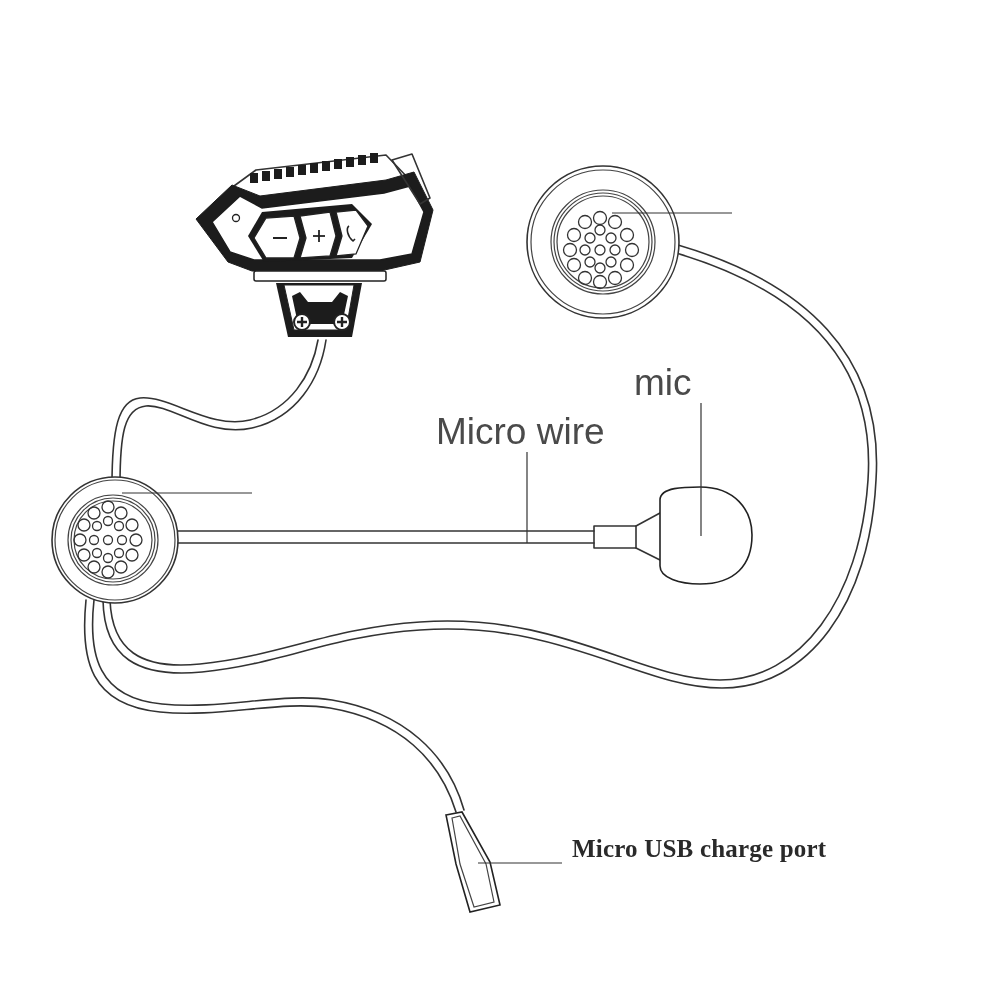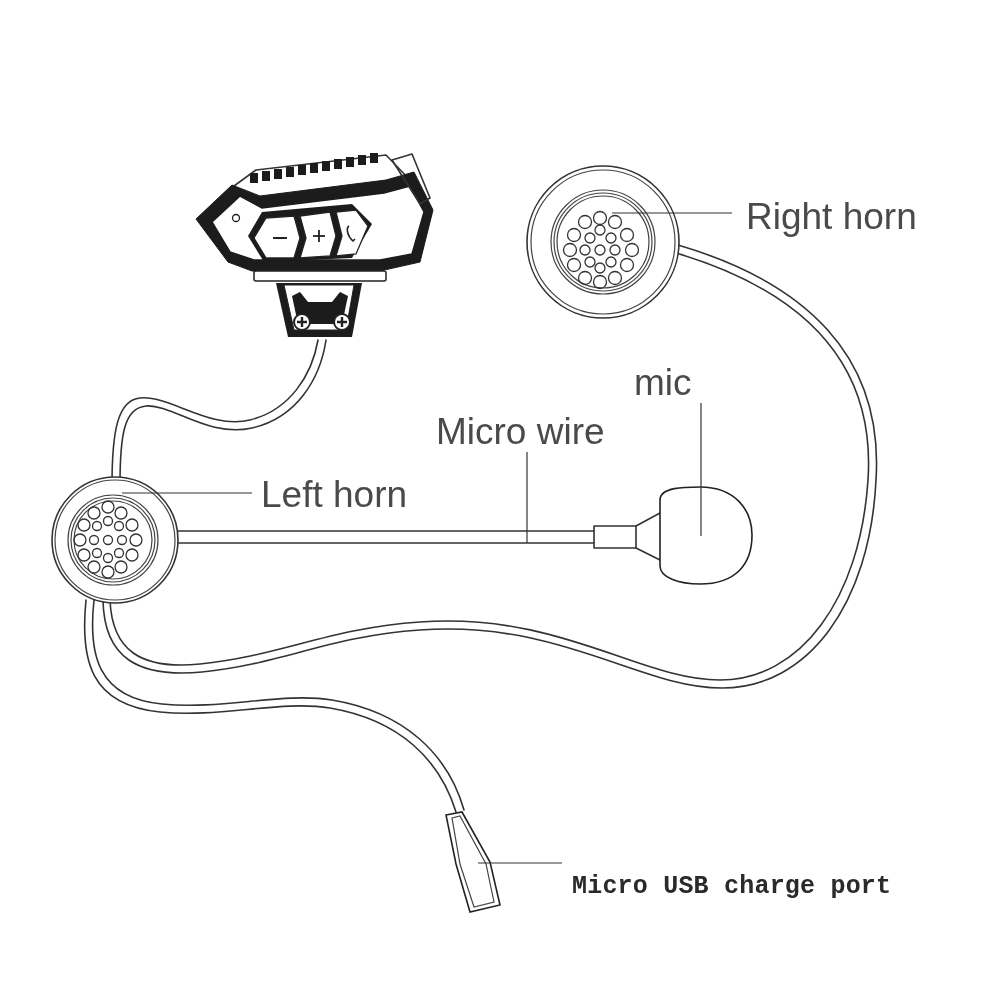--- a/index.html
+++ b/index.html
@@ -3,21 +3,21 @@
 <meta charset="utf-8">
 <style>
   html, body { margin:0; padding:0; background:#ffffff; }
   body { width:1000px; height:1000px; position:relative; overflow:hidden; font-family:"Liberation Sans", sans-serif; }
   #stage { position:absolute; left:0; top:0; width:1000px; height:1000px; }
   .label { position:absolute; color:#4a4a4a; white-space:nowrap; line-height:1; font-family:"Liberation Sans", sans-serif; }
   .lbl-right { left:746px; top:198px; font-size:37px; }
   .lbl-mic { left:634px; top:364px; font-size:37px; }
   .lbl-hornwire { left:436px; top:413px; font-size:37px; }
   .lbl-left { left:261px; top:476px; font-size:37px; }
-  .lbl-usb { left:572px; top:874px; font-size:25px; font-weight:bold; color:#2a2a2a; font-family:Liberation Mono, monospace; letter-spacing:0.2px; }
+  .lbl-usb { left:572px; top:836px; font-size:25px; font-weight:bold; color:#2a2a2a; font-family:Liberation Serif, serif; letter-spacing:0.2px; }
   svg .ln { fill:none; stroke:#333; stroke-width:1.6; stroke-linecap:round; stroke-linejoin:round; }
   svg .thin { fill:none; stroke:#444; stroke-width:1.2; }
   svg .white { fill:#fff; stroke:#222; stroke-width:1.6; }
 </style>
 </head>
 <body>
 
 <div id="stage">
 <svg width="1000" height="1000" viewBox="0 0 1000 1000" xmlns="http://www.w3.org/2000/svg">
 
@@ -168,18 +168,16 @@
 
   <g fill="none" stroke="#333" stroke-width="1.2">
     <line x1="612" y1="213" x2="732" y2="213"></line>
     <line x1="122" y1="493" x2="252" y2="493"></line>
     <line x1="527" y1="452" x2="527" y2="543"></line>
     <line x1="701" y1="403" x2="701" y2="536"></line>
     <line x1="478" y1="863" x2="562" y2="863"></line>
   </g>
 </svg>
 
-<div class="label lbl-right">Right horn</div>
 <div class="label lbl-mic">mic</div>
 <div class="label lbl-hornwire">Micro wire</div>
-<div class="label lbl-left">Left horn</div>
 <div class="label lbl-usb">Micro USB charge port</div>
 </div>
 
 </body></html>

